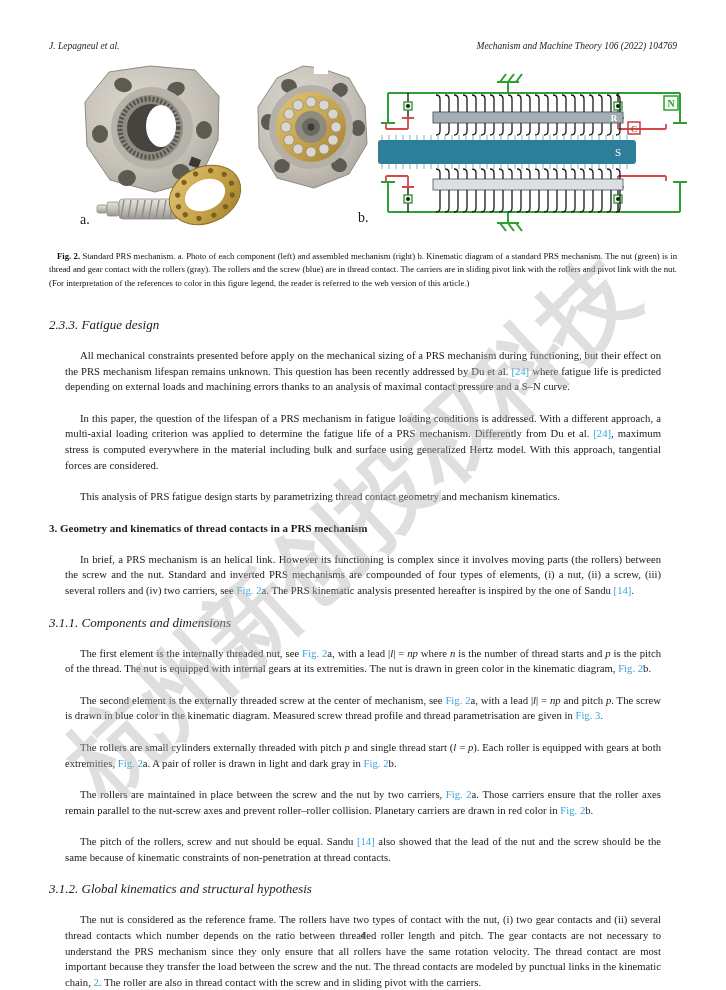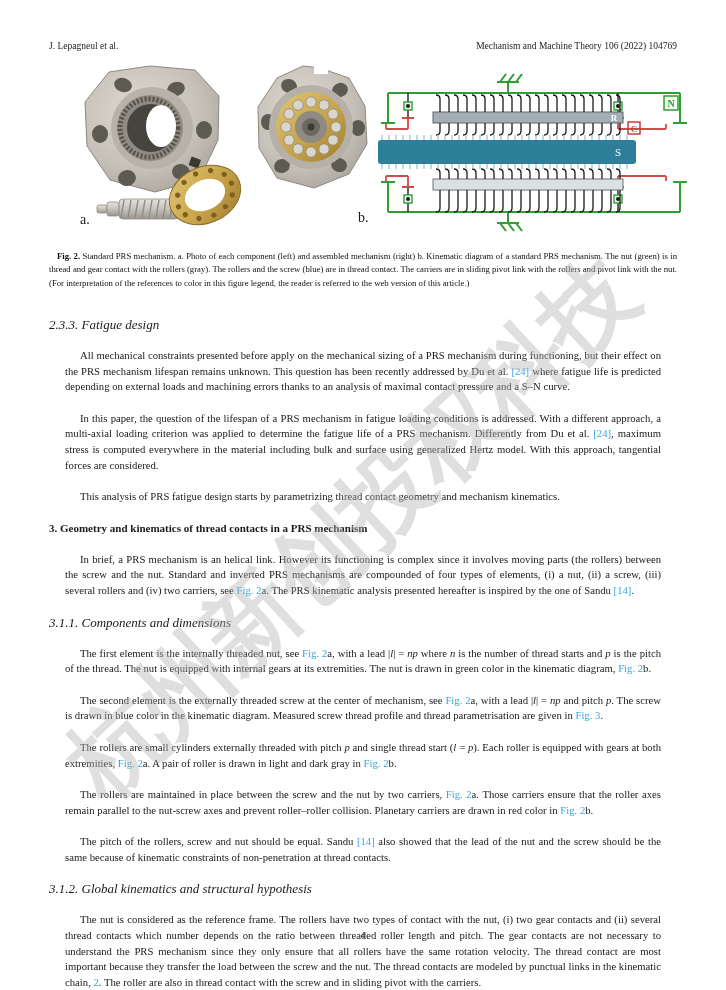--- a/index.html
+++ b/index.html
@@ -1,19 +1,19 @@
 <!DOCTYPE html>
 <html><head>
 <meta charset="utf-8">
 <style>
   html,body{margin:0;padding:0;background:#ffffff;}
   .page{position:relative;width:726px;height:990px;background:#fff;overflow:hidden;
         font-family:"Liberation Serif","DejaVu Serif",serif;color:#1a1a1a;}
   .running-head{position:absolute;top:41px;left:49px;right:49px;display:flex;
-        justify-content:space-between;font-size:9.5px;color:#222;}
+        justify-content:space-between;font-style:italic;font-size:9.5px;color:#222;}
   .figure-area{position:absolute;top:62px;left:49px;width:646px;height:172px;}
   .photos-svg{position:absolute;left:28px;top:0;}
   .diagram-svg{position:absolute;left:329px;top:10px;}
   .caption{position:absolute;top:241px;left:49px;width:628px;font-size:8.7px;
         line-height:13.4px;text-align:justify;color:#111;}
   .caption b{font-weight:bold;margin-left:8px;}
   .content{position:absolute;top:317px;left:49px;width:628px;}
   .content p{margin:16px;font-size:10.7px;line-height:15.6px;text-align:justify;text-indent:15px;}
   .content h2{margin:15px 0 16px;font-size:11px;font-weight:bold;line-height:15px;}
   .content h3{margin:13px 0 7px;font-size:13px;font-weight:normal;font-style:italic;line-height:15px;}

